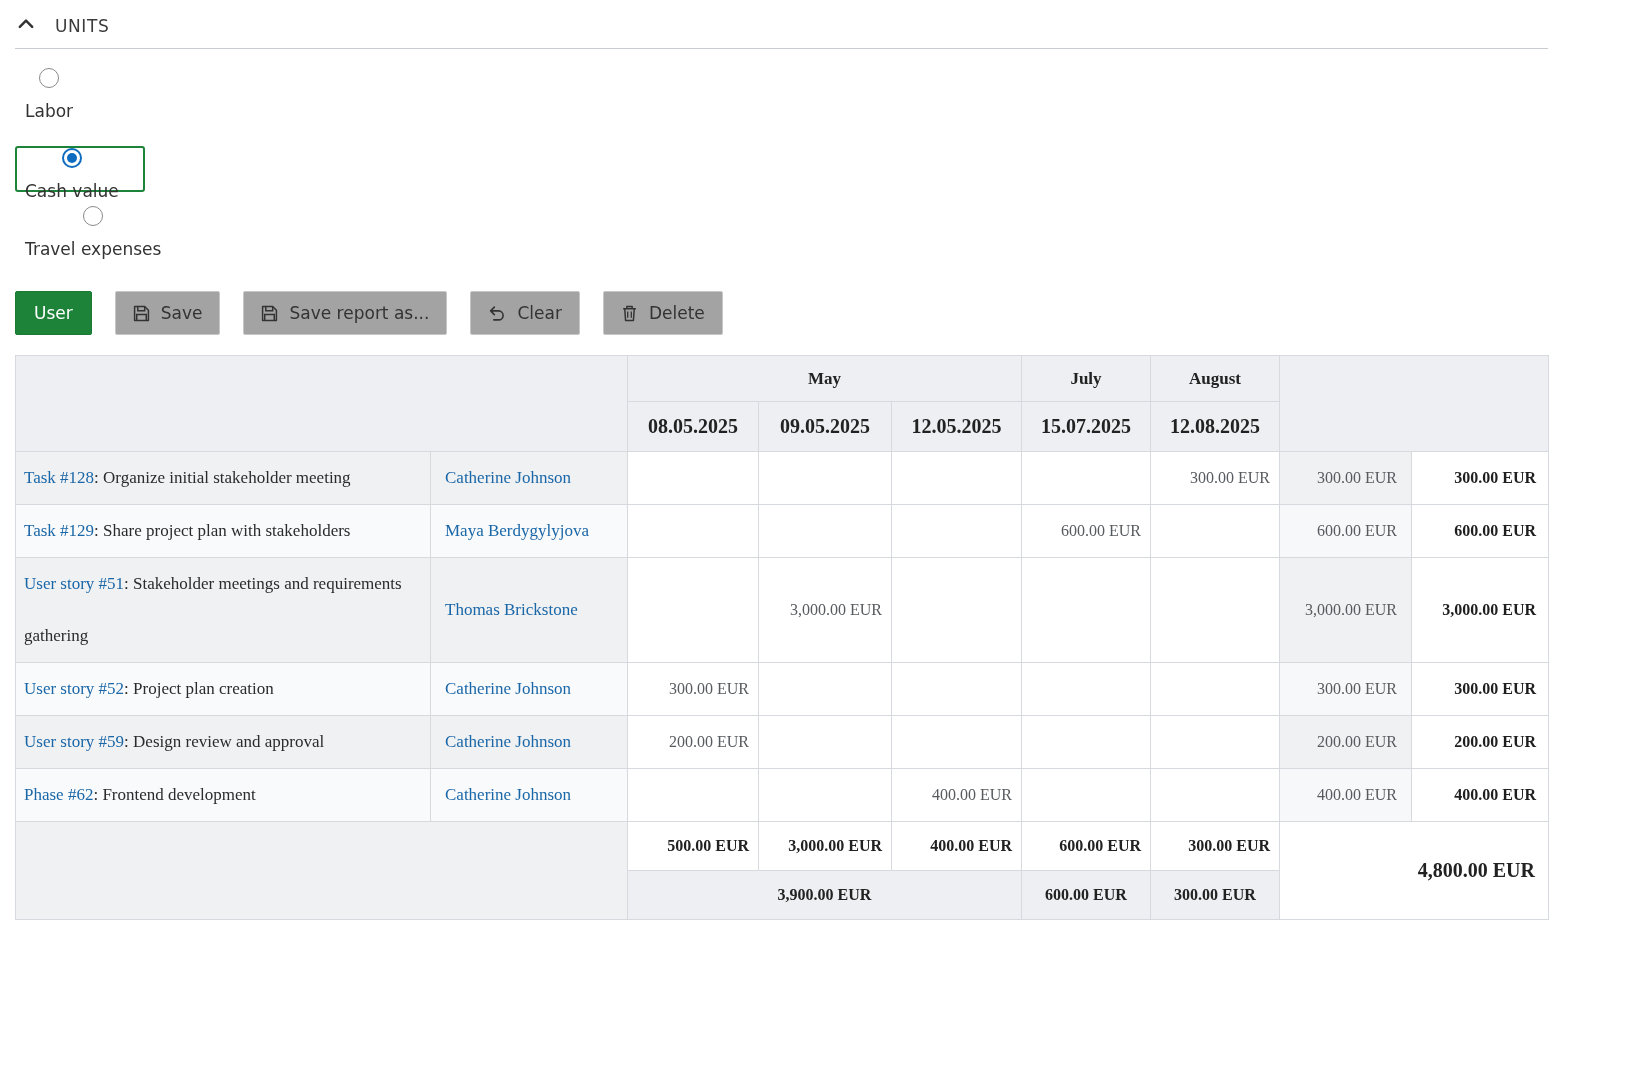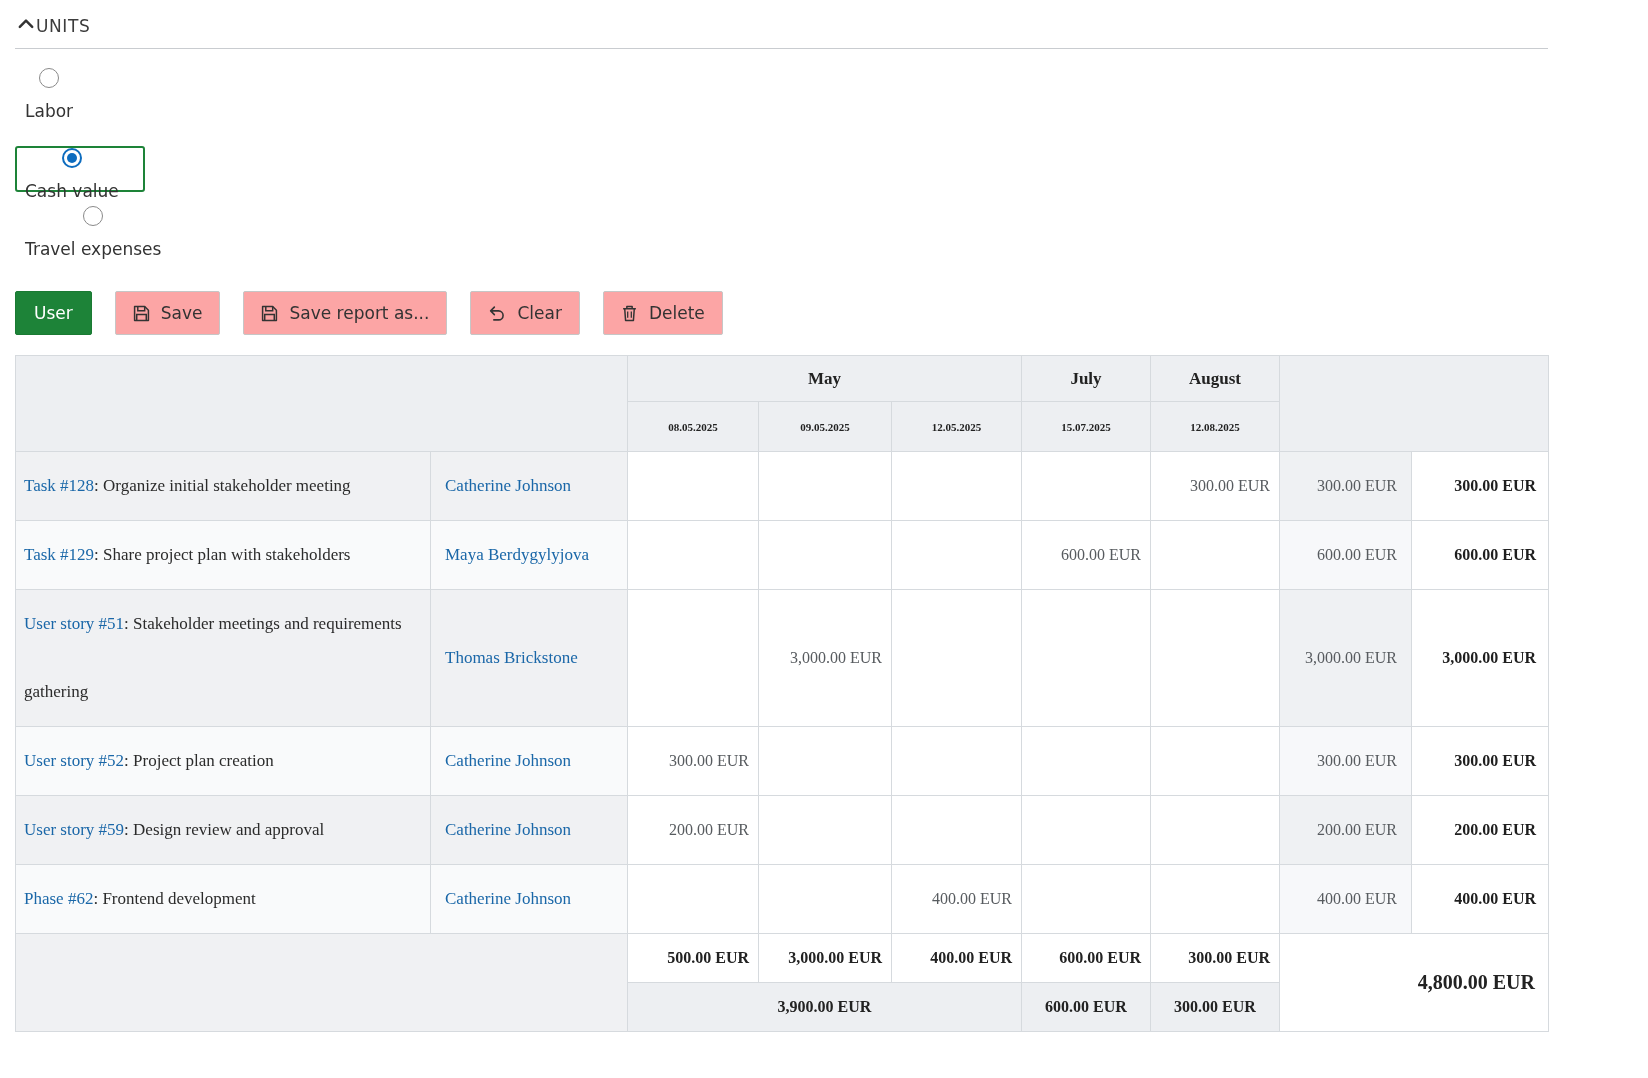--- a/index.html
+++ b/index.html
@@ -6,21 +6,21 @@
   html, body { margin: 0; padding: 0; background: #ffffff; }
   body {
     font-family: "DejaVu Sans", "Liberation Sans", sans-serif;
     color: #333;
     width: 1648px;
   }
   .page { padding: 10px 0 30px 15px; width: 1563px; }
 
   
   .section-header {
-    display: flex; align-items: center; gap: 1px;
+    display: flex; align-items: center; gap: 20px;
     width: 1533px; padding: 5px 0 11px 2px;
     border-bottom: 1px solid #c9ccd0; cursor: pointer;
   }
   .section-title { font-size: 17px; color: #3c3c3c; letter-spacing: 0.6px; }
 
   
   .radio-group { margin-top: 17px; }
   .radio-item {
     display: flex; align-items: center; gap: 13px;
     width: fit-content; height: 46px; padding: 0 24px 0 8px;
@@ -34,36 +34,36 @@
   }
   .radio.checked { border: 2px solid #0d6cbf; }
   .radio.checked::after {
     content: ""; position: absolute; inset: 3px; border-radius: 50%; background: #0d6cbf;
   }
 
   
   .toolbar { display: flex; gap: 23px; margin-top: 41px; }
   .btn {
     display: flex; align-items: center; gap: 11px; height: 44px;
-    padding: 0 17px; background: #fca5a5; border: 1px solid #c6c6c6; border-radius: 2px;
+    padding: 0 17px; background: #a3a3a3; border: 1px solid #c6c6c6; border-radius: 2px;
     font-size: 17px; color: #333; cursor: pointer; font-family: inherit;
   }
   .btn-apply { background: #1d8338; border-color: #1a7a33; color: #fff; padding: 0 18px; }
   .btn svg { display: block; }
 
   
   table {
     border-collapse: collapse; table-layout: fixed;
     width: 1533px; margin-top: 20px; font-family: Liberation Serif, serif;
   }
   th, td { border: 1px solid #d6dade; vertical-align: middle; overflow: hidden; }
   thead th { background: #edeff2; color: #222; font-weight: bold; }
   .month-row th { height: 46px; font-size: 17px; text-align: center; }
-  .date-row th { height: 50px; font-size: 11px; text-align: center; }
-  tbody td { line-height: 68px; font-size: 16px; }
+  .date-row th { height: 50px; font-size: 20px; text-align: center; }
+  tbody td { line-height: 52px; font-size: 16px; }
   .label-cell { font-size: 17px; padding: 0 12px 0 8px; color: #2b2b2b; }
   .label-cell a, .user-cell a { color: #1a67a8; text-decoration: none; cursor: pointer; }
   .user-cell { font-size: 17px; padding: 0 14px; }
   .val  { text-align: right; padding: 0 9px;  color: #575b5f; background: #fff; }
   .sum  { text-align: right; padding: 0 14px; color: #575b5f; }
   .total{ text-align: right; padding: 0 12px; font-weight: bold; color: #1f1f1f; background: #fff; }
   tbody tr:nth-child(odd)  .head-col { background: #f0f1f3; }
   tbody tr:nth-child(even) .head-col { background: #f9fafb; }
   tbody tr:nth-child(odd)  .sum { background: #eff1f3; }
   tbody tr:nth-child(even) .sum { background: #f7f8fa; }

